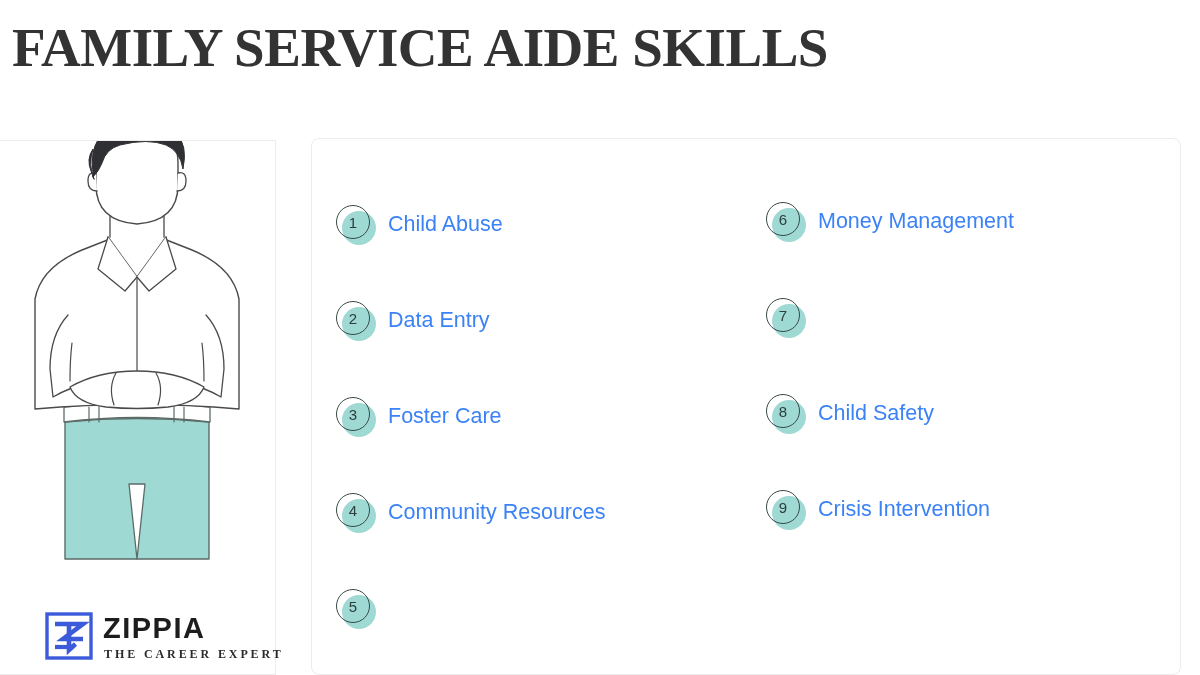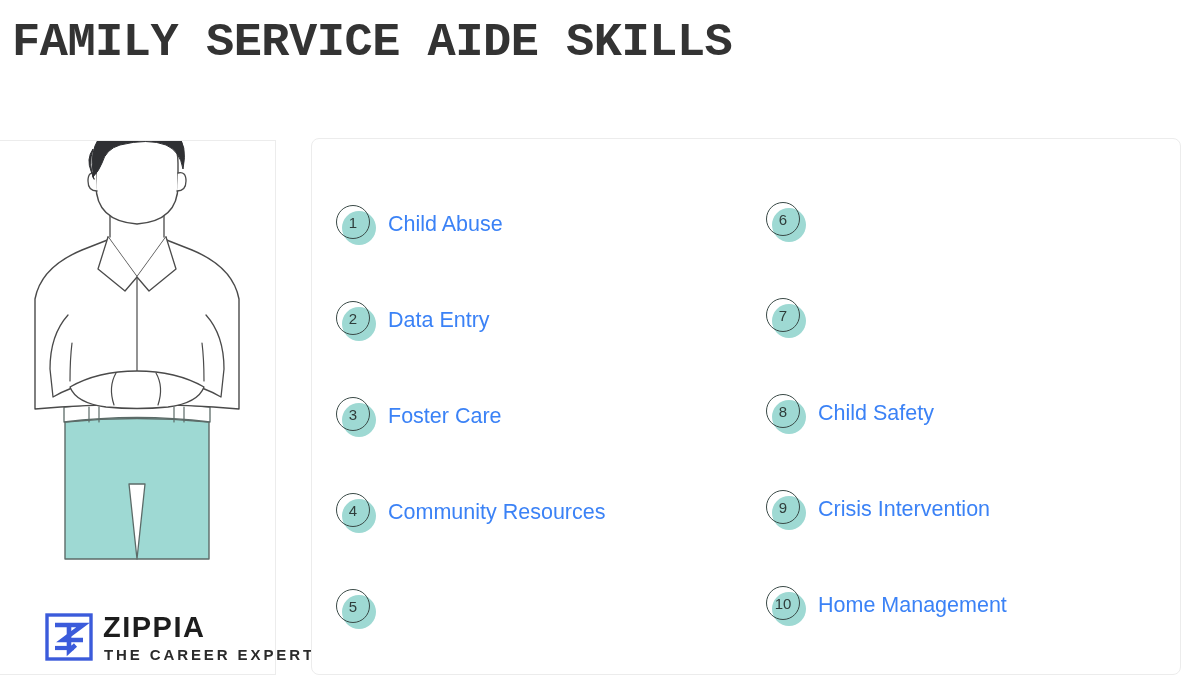--- a/index.html
+++ b/index.html
@@ -14,22 +14,22 @@
     overflow: hidden;
     font-family: "Liberation Sans", sans-serif;
     -webkit-font-smoothing: antialiased;
   }
 
   
   #page-title {
     position: absolute;
     left: 12px;
     top: 16px;
-    font-family: Liberation Mono, monospace;
-    font-size: 47px;
+    font-family: Liberation Serif, serif;
+    font-size: 55px;
     font-weight: bold;
     color: #333333;
     letter-spacing: -0.5px;
     white-space: nowrap;
   }
 
   
   #illustration-panel {
     position: absolute;
     left: -2px;
@@ -74,22 +74,22 @@
   }
   #zippia-wordmark {
     font-family: "Liberation Sans", sans-serif;
     font-size: 29px;
     font-weight: bold;
     color: #1d1d1d;
     letter-spacing: 1.5px;
     line-height: 1;
   }
   #zippia-tagline {
-    font-family: Liberation Sans, sans-serif;
-    font-size: 15px;
+    font-family: Liberation Serif, serif;
+    font-size: 12px;
     font-weight: bold;
     color: #2b2b2b;
     letter-spacing: 2.9px;
     line-height: 1;
     margin-top: 5px;
     margin-left: 1px;
   }
 
   
   #skills-panel {
@@ -284,20 +284,21 @@
   </div>
 
   <div class="skills-column" id="skills-column-right">
 
     <div class="skill-item">
       <div class="badge">
         <div class="badge-fill"></div>
         <div class="badge-ring"></div>
         <div class="badge-num">6</div>
       </div>
+      <div class="skill-label">Money Management</div>
     </div>
 
     <div class="skill-item">
       <div class="badge">
         <div class="badge-fill"></div>
         <div class="badge-ring"></div>
         <div class="badge-num">7</div>
       </div>
     </div>
 
@@ -312,23 +313,15 @@
 
     <div class="skill-item">
       <div class="badge">
         <div class="badge-fill"></div>
         <div class="badge-ring"></div>
         <div class="badge-num">9</div>
       </div>
       <div class="skill-label">Crisis Intervention</div>
     </div>
 
-    <div class="skill-item">
-      <div class="badge">
-        <div class="badge-fill"></div>
-        <div class="badge-ring"></div>
-        <div class="badge-num">10</div>
-      </div>
-      <div class="skill-label">Home Management</div>
-    </div>
 
   </div>
 </div>
 
 </body></html>

